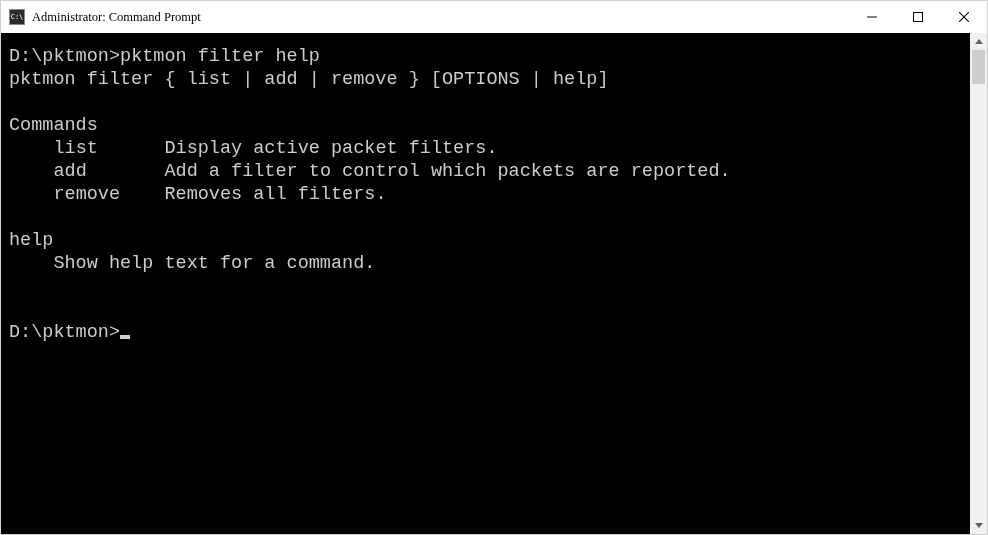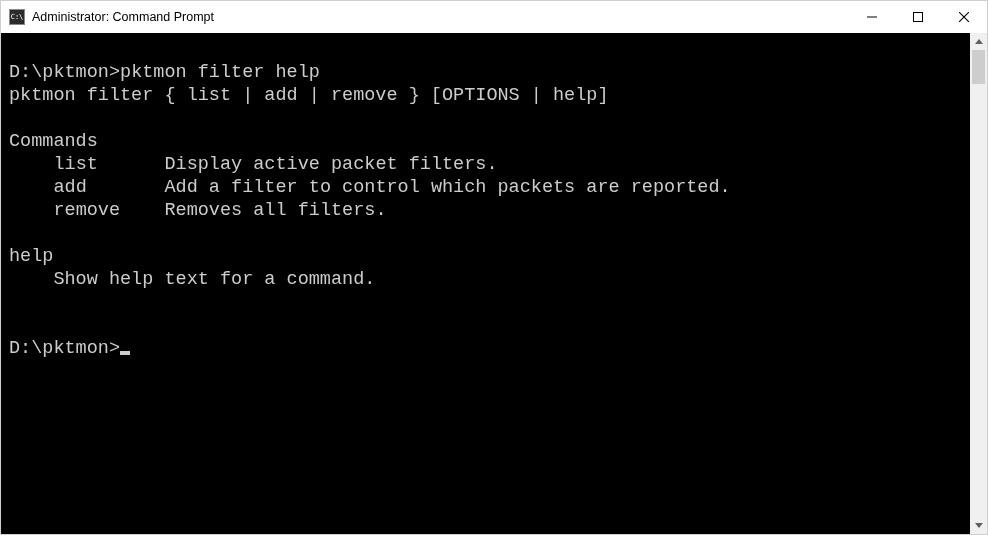--- a/index.html
+++ b/index.html
@@ -35,21 +35,21 @@
       display: inline-flex;
       align-items: center;
       justify-content: center;
       background: #2b2b2b;
       color: #fff;
       font-size: 7px;
       font-family: Consolas, monospace;
       border: 1px solid #8a8a8a;
       line-height: 1;
     }
-    .titlebar .title-text { flex: 0 0 auto; }
+    .titlebar .title-text { flex: 0 0 auto; font-family: Liberation Serif, serif; }
     .titlebar .spacer { flex: 1 1 auto; }
     .title-btn {
       width: 46px;
       height: 32px;
       display: flex;
       align-items: center;
       justify-content: center;
       color: #000;
     }
     .title-btn svg { width: 10px; height: 10px; stroke: #000; stroke-width: 1; fill: none; }
@@ -62,21 +62,21 @@
       display: flex;
     }
     .terminal {
       flex: 1 1 auto;
       background: #000;
       color: #cccccc;
       font-family: Consolas, "Courier New", monospace;
       font-size: 18.5px;
       line-height: 23px;
       white-space: pre;
-      padding: 28px 0 0 8px;
+      padding: 12px 0 0 8px;
       overflow: hidden;
     }
     .scrollbar {
       width: 17px;
       background: #f0f0f0;
       position: relative;
       display: flex;
       flex-direction: column;
     }
     .sb-arrow {

